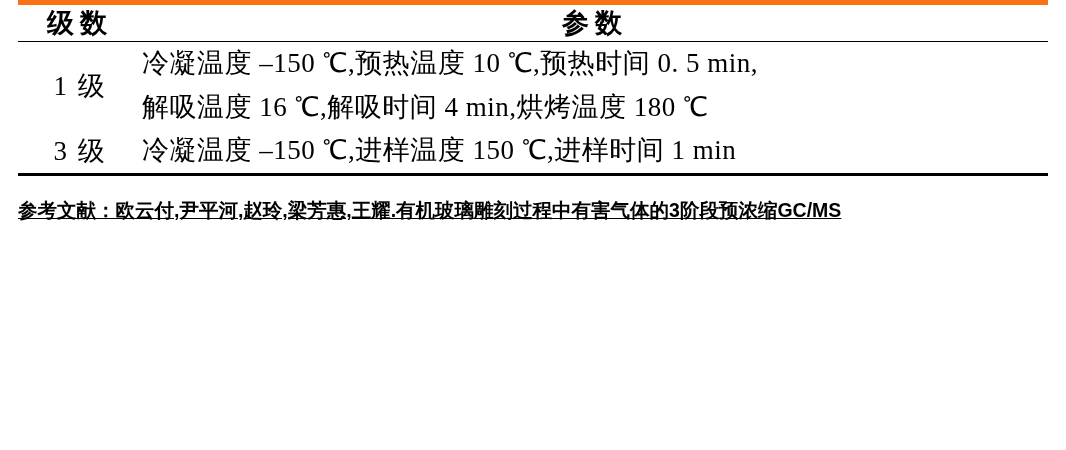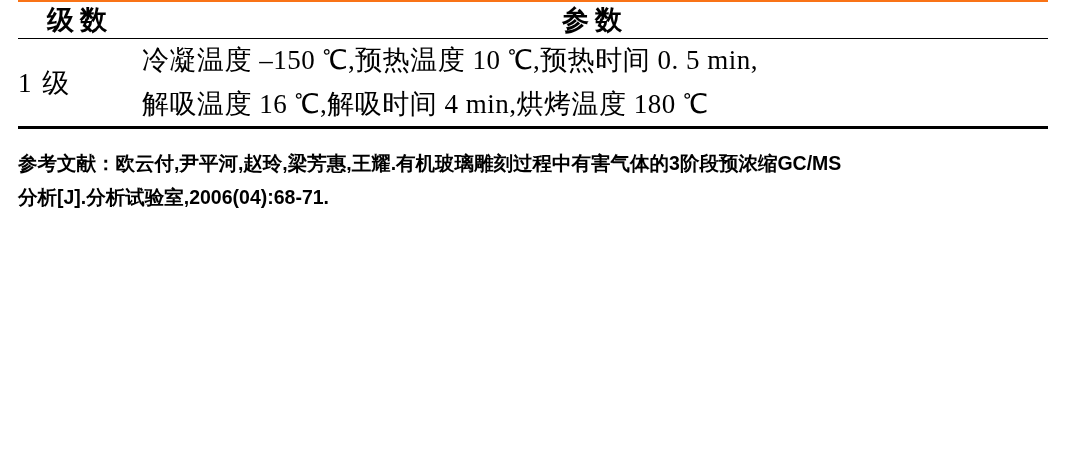--- a/index.html
+++ b/index.html
@@ -26,21 +26,21 @@
     border-collapse: collapse;
     table-layout: fixed;
   }
   table.data-table td,
   table.data-table th {
     padding: 0;
     vertical-align: middle;
   }
   
   .rule-top {
-    border-top: 2px solid #f97316;
+    border-top: 5px solid #f97316;
   }
   .rule-mid {
     border-top: 1.5px solid #000;
   }
   .rule-bottom {
     border-top: 3px solid #000;
   }
   .col-level { width: 124px; }
   .col-param { width: auto; }
 
@@ -48,21 +48,21 @@
     text-align: center;
     font-size: 27px;
     letter-spacing: 6px;
     padding: 12px 0 14px 0;
     font-family: "Liberation Serif", serif;
   }
   .header-cell.level {
     letter-spacing: 6px;
   }
   .level-cell {
-    text-align: left;
+    text-align: center;
     font-size: 27px;
     letter-spacing: 2px;
     white-space: nowrap;
   }
   .param-cell {
     font-size: 27px;
     line-height: 1.62;
     padding: 13px 0 13px 22px;
     letter-spacing: 0.5px;
   }
@@ -70,20 +70,21 @@
     display: block;
     white-space: nowrap;
   }
   .ref {
     margin-top: 14px;
     font-family: "Liberation Sans", sans-serif;
     font-weight: bold;
     font-size: 19.5px;
     line-height: 1.72;
     letter-spacing: 0px;
+    text-decoration: underline;
   }
   .ref .line {
     display: block;
   }
   .spacer-row td { height: 4px; }
 </style>
 </head>
 <body>
 
 <div class="page">
@@ -100,25 +101,30 @@
       </tr>
     </thead>
     <tbody>
       <tr>
         <td class="level-cell rule-mid">1 级</td>
         <td class="param-cell rule-mid">
           <span class="line">冷凝温度 –150 ℃,预热温度 10 ℃,预热时间 0. 5 min,</span>
           <span class="line">解吸温度 16 ℃,解吸时间 4 min,烘烤温度 180 ℃</span>
         </td>
       </tr>
+      <tr>
+        <td class="level-cell">3 级</td>
+        <td class="param-cell">
+          <span class="line">冷凝温度 –150 ℃,进样温度 150 ℃,进样时间 1 min</span>
+        </td>
+      </tr>
       <tr class="spacer-row">
         <td class="rule-bottom"></td>
         <td class="rule-bottom"></td>
       </tr>
     </tbody>
   </table>
 
   <div class="ref">
     <span class="line">参考文献：欧云付,尹平河,赵玲,梁芳惠,王耀.有机玻璃雕刻过程中有害气体的3阶段预浓缩GC/MS</span>
-    <span class="line">分析[J].分析试验室,2006(04):68-71.</span>
   </div>
 
 </div>
 
 </body></html>

